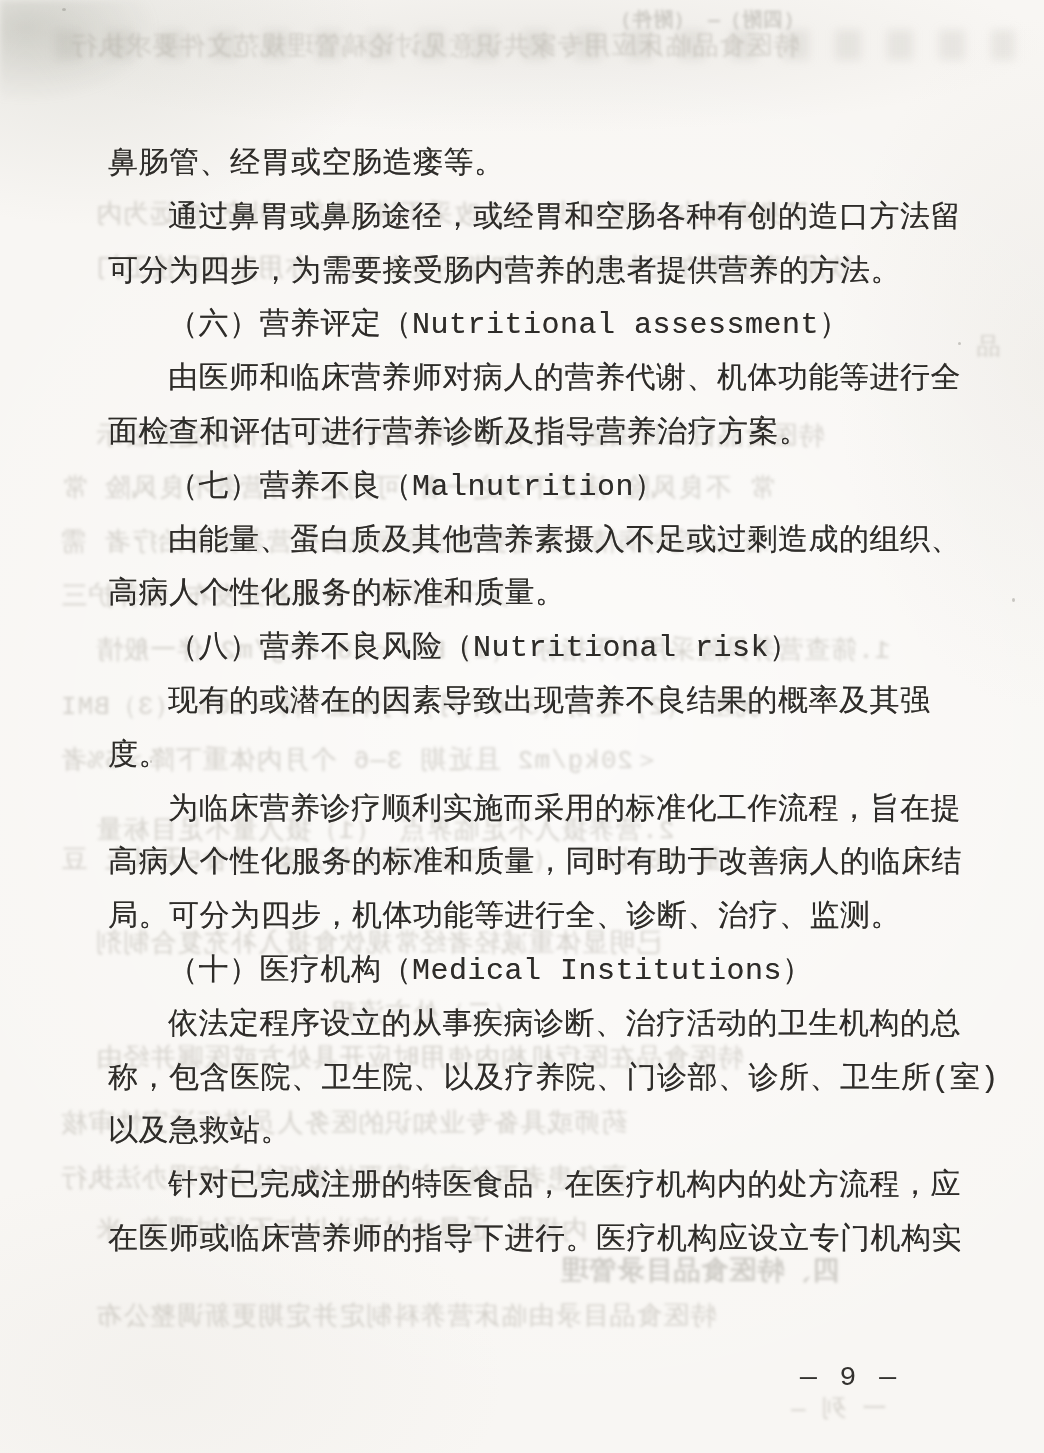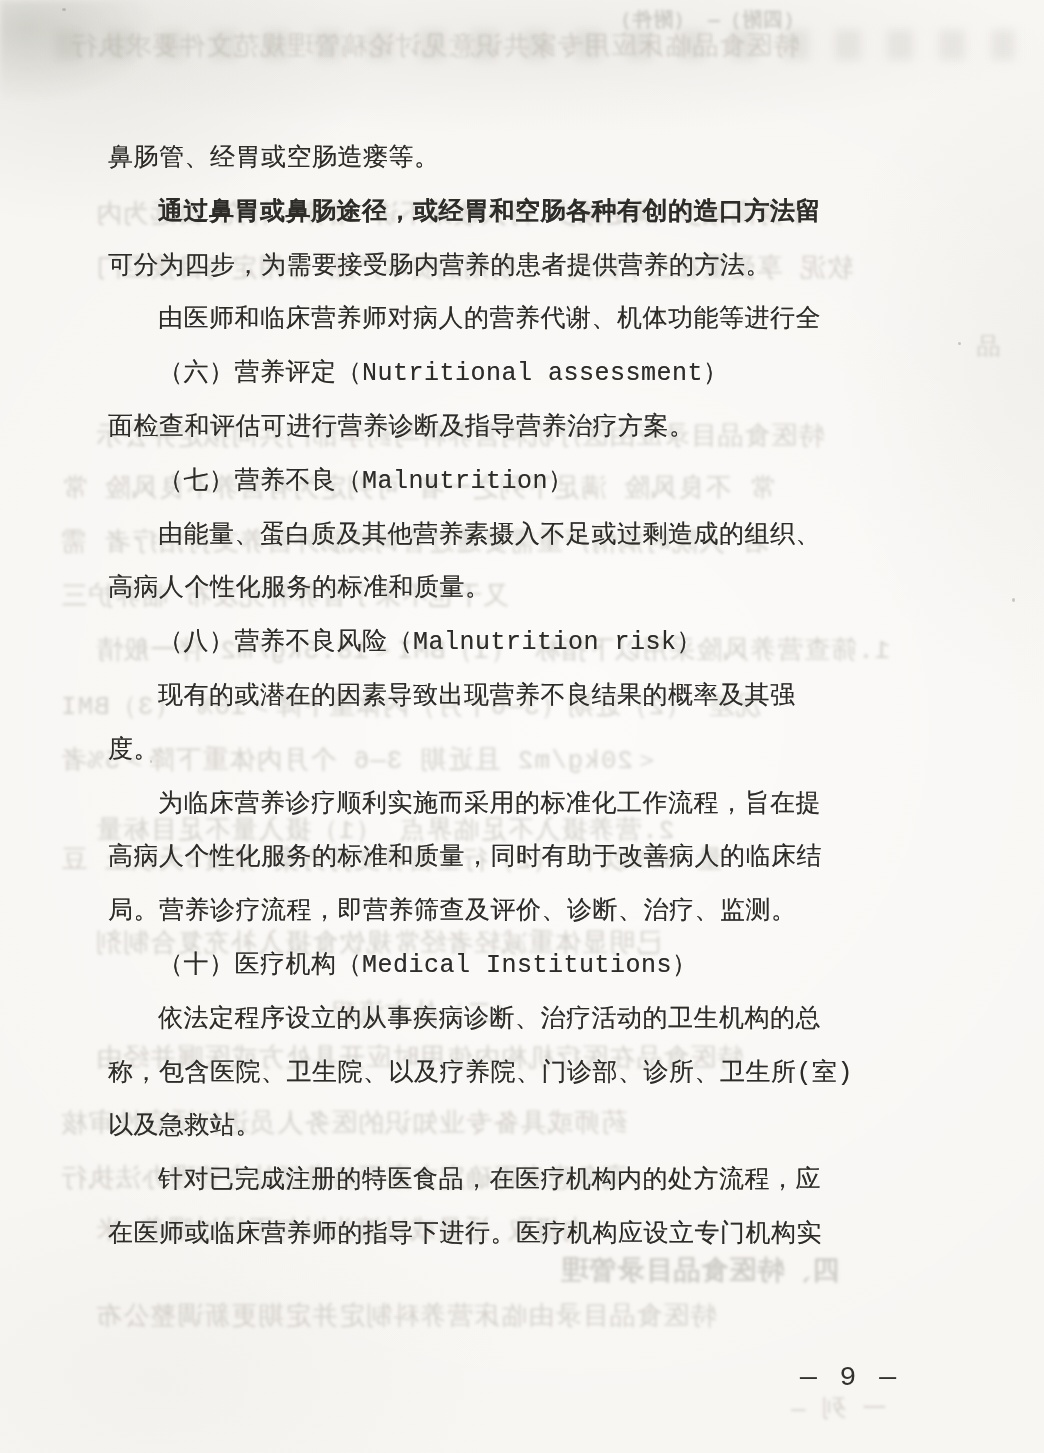--- a/index.html
+++ b/index.html
@@ -14,22 +14,22 @@
       radial-gradient(ellipse 700px 120px at 50% 3%, rgba(170,168,158,0.14), transparent 75%),
       radial-gradient(ellipse 300px 500px at 100% 25%, rgba(190,186,176,0.12), transparent 70%),
       radial-gradient(ellipse 500px 300px at 15% 95%, rgba(200,196,186,0.10), transparent 70%),
       radial-gradient(ellipse 900px 900px at 55% 50%, rgba(255,255,255,0.55), transparent 80%);
     font-family:"Liberation Mono","Liberation Serif","DejaVu Serif",serif;
     color:#2e2c29;
   }
   
   .text-block {
     position:absolute;
-    left:108px; top:132px; width:860px;
-    font-size:25px;
+    left:108px; top:138px; width:860px;
+    font-size:30px;
   }
   .line {
     height:53.8px; line-height:53.8px;
     white-space:nowrap;
     letter-spacing:0.5px;
     text-shadow:0 0 0.6px rgba(46,44,41,0.55);
   }
   .line.heading {
     font-family:"Liberation Sans","DejaVu Sans",sans-serif;
     font-weight:bold;
@@ -107,34 +107,34 @@
       <div class="bleed" style="left: 60px; top: 1105px; font-size: 26px;">药师或具备专业知识的医务人员进行适宜性审核</div>
       <div class="bleed" style="left: 60px; top: 1160px; font-size: 26px;">高危患者再确定方案严格遵循处方管理办法执行</div>
       <div class="bleed" style="left: 95px; top: 1212px; font-size: 26px;">内摄取 适量或过渡为以与不经过喂养 米</div>
       <div class="bleed bold" style="left: 560px; top: 1252px; font-size: 27px;">四、特医食品目录管理</div>
       <div class="bleed" style="left: 95px; top: 1298px; font-size: 26px;">特医食品目录由临床营养科制定并定期更新调整公布</div>
       <div class="bleed" style="left: 790px; top: 1392px; font-size: 24px;">一 列 —</div>
     </div>
 
   <div class="text-block">
       <div class="line body">鼻肠管、经胃或空肠造瘘等。</div>
-      <div class="line body" style="padding-left: 2em; font-weight: bold;">通过鼻胃或鼻肠途径，或经胃和空肠各种有创的造口方法留</div>
+      <div class="line body" style="padding-left: 2em;">通过鼻胃或鼻肠途径，或经胃和空肠各种有创的造口方法留</div>
       <div class="line body">可分为四步，为需要接受肠内营养的患者提供营养的方法。</div>
+      <div class="line body" style="padding-left: 2em;">（六）营养评定（Nutritional assessment）</div>
       <div class="line body" style="padding-left: 2em;">由医师和临床营养师对病人的营养代谢、机体功能等进行全</div>
-      <div class="line body" style="padding-left: 2em;">（六）营养评定（Nutritional assessment）</div>
       <div class="line body">面检查和评估可进行营养诊断及指导营养治疗方案。</div>
       <div class="line body" style="padding-left: 2em;">（七）营养不良（Malnutrition）</div>
       <div class="line body" style="padding-left: 2em;">由能量、蛋白质及其他营养素摄入不足或过剩造成的组织、</div>
       <div class="line body">高病人个性化服务的标准和质量。</div>
-      <div class="line body" style="padding-left: 2em;">（八）营养不良风险（Malnutrition risk）</div>
+      <div class="line body" style="padding-left: 2em;">（八）营养不良风险（Nutritional risk）</div>
       <div class="line body" style="padding-left: 2em;">现有的或潜在的因素导致出现营养不良结果的概率及其强</div>
       <div class="line body">度。</div>
       <div class="line body" style="padding-left: 2em;">为临床营养诊疗顺利实施而采用的标准化工作流程，旨在提</div>
       <div class="line body">高病人个性化服务的标准和质量，同时有助于改善病人的临床结</div>
-      <div class="line body">局。营养诊疗流程，即营养筛查及评价、诊断、治疗、监测。</div>
+      <div class="line body">局。可分为四步，机体功能等进行全、诊断、治疗、监测。</div>
       <div class="line body" style="padding-left: 2em;">（十）医疗机构（Medical Institutions）</div>
       <div class="line body" style="padding-left: 2em;">依法定程序设立的从事疾病诊断、治疗活动的卫生机构的总</div>
       <div class="line body">称，包含医院、卫生院、以及疗养院、门诊部、诊所、卫生所(室)</div>
       <div class="line body">以及急救站。</div>
       <div class="line body" style="padding-left: 2em;">针对已完成注册的特医食品，在医疗机构内的处方流程，应</div>
       <div class="line body">在医师或临床营养师的指导下进行。医疗机构应设立专门机构实</div>
     </div>
 
   <div class="page-number">— 9 —</div>
 </div>

